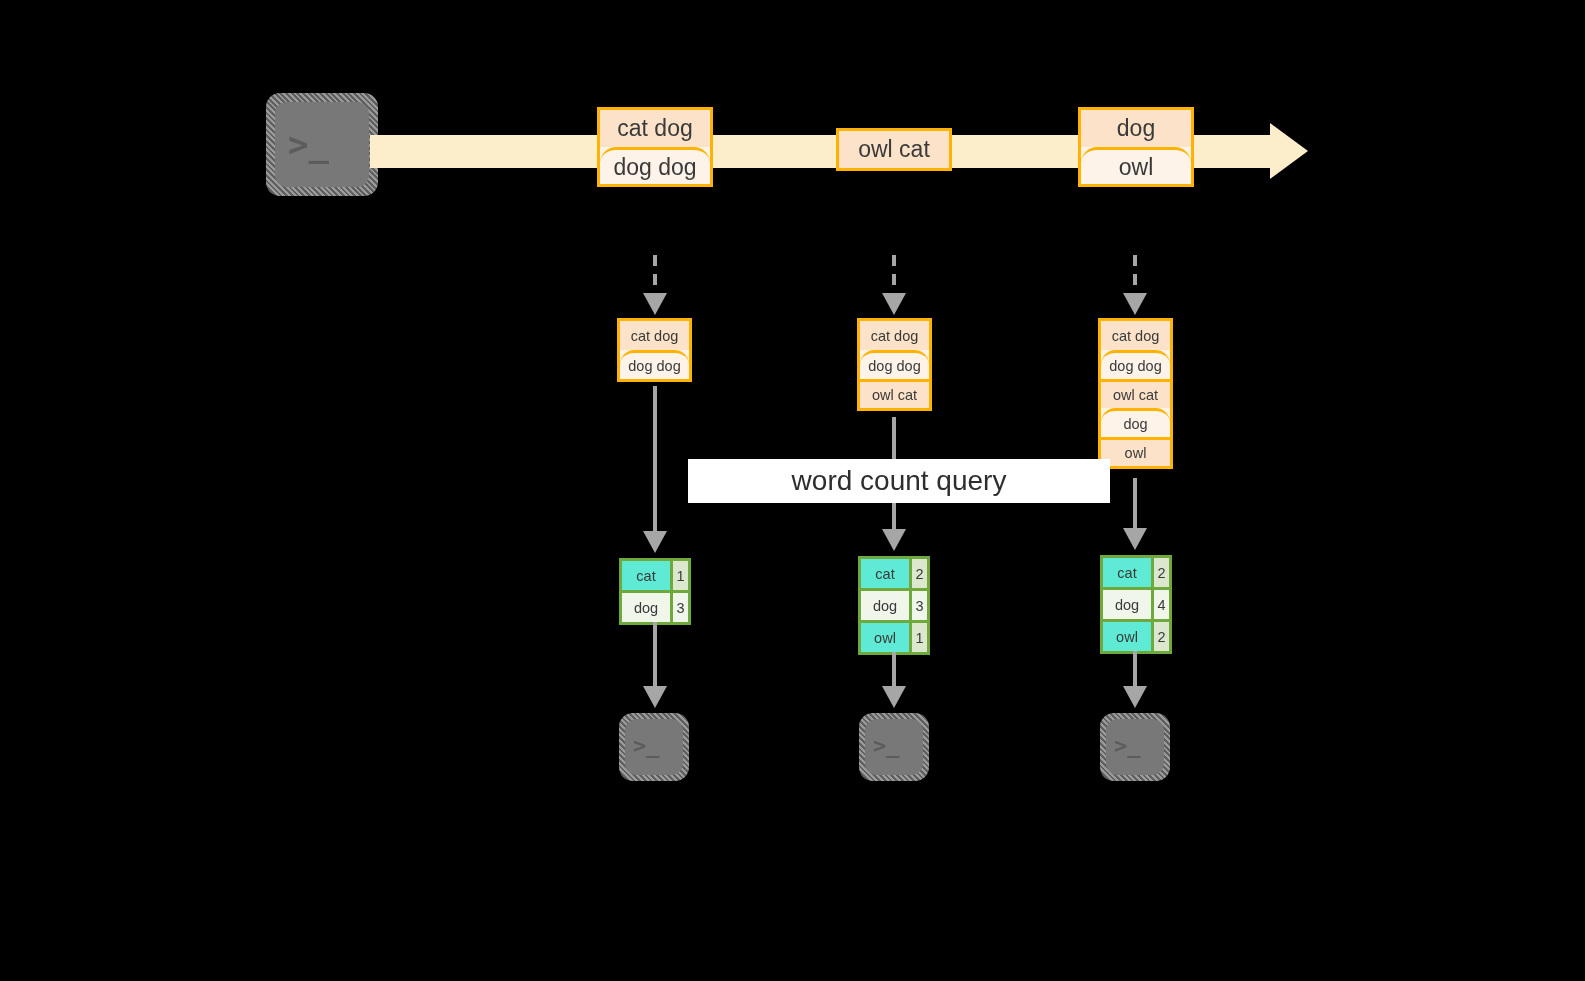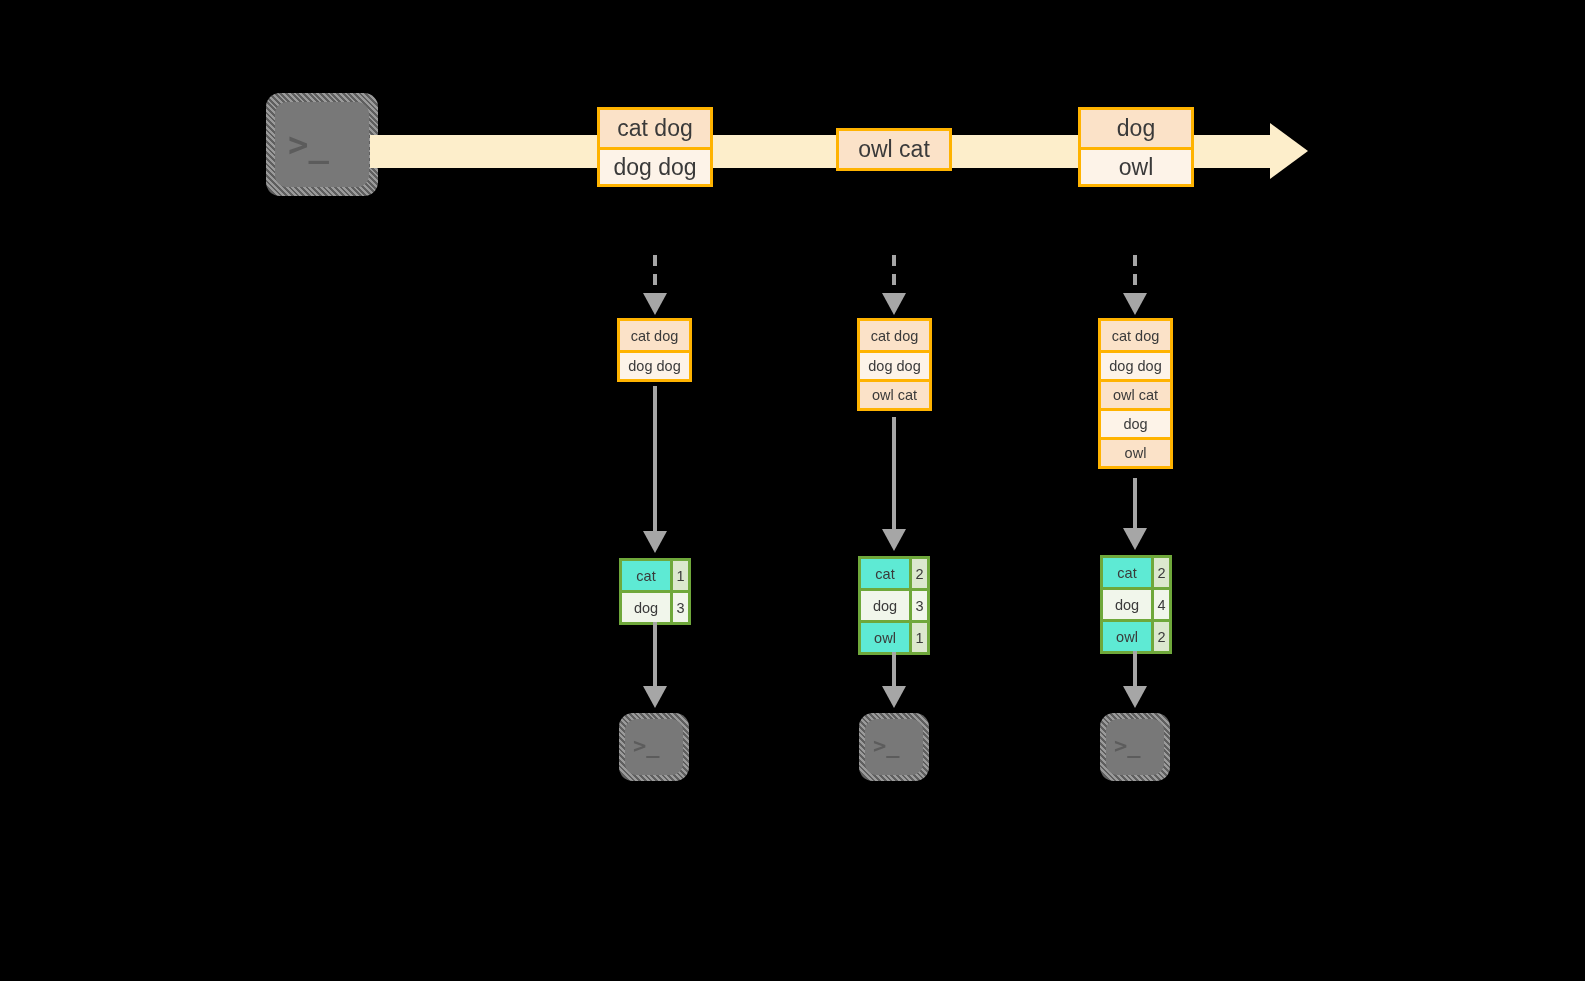--- a/index.html
+++ b/index.html
@@ -70,21 +70,21 @@
   }
   .evt .row {
     box-sizing: border-box;
     display: flex;
     align-items: center;
     justify-content: center;
     color: #3a3a3a;
     white-space: nowrap;
   }
   .evt .row.alt { background: #FBE2C8; }
-  .evt .row.plain { background: #FDF3E8; }
+  .evt .row.plain { background: #FDF3E8; border-radius: 16px; }
   .evt .row + .row { border-top: 3px solid #FFB300; }
 
   .evt.big .row { height: 37px; font-size: 23px; }
   .evt.small .row { height: 29px; font-size: 14.5px; }
 
   
   .res {
     position: absolute;
     box-sizing: border-box;
     border: 3px solid #6FA83B;
@@ -272,14 +272,15 @@
 
   <div class="conn" style="left:1133px; top:651px; height:37px;"></div>
   <div class="conn-head" style="left:1123px; top:686px; border-width:22px 12px 0 12px;"></div>
 
   <div class="term" style="left:1100px; top:713px; width:70px; height:68px;">
     <div class="hatch"></div>
     <div class="plate" style="left:6px; top:6px; right:6px; bottom:6px;"></div>
     <div class="glyph" style="left:14px; top:22px; font-size:22px;">&gt;_</div>
   </div>
 
+  <div class="query-label" style="left:688px; top:459px; width:422px; height:44px;">word count query</div>
 
 </div>
 
 </body></html>

